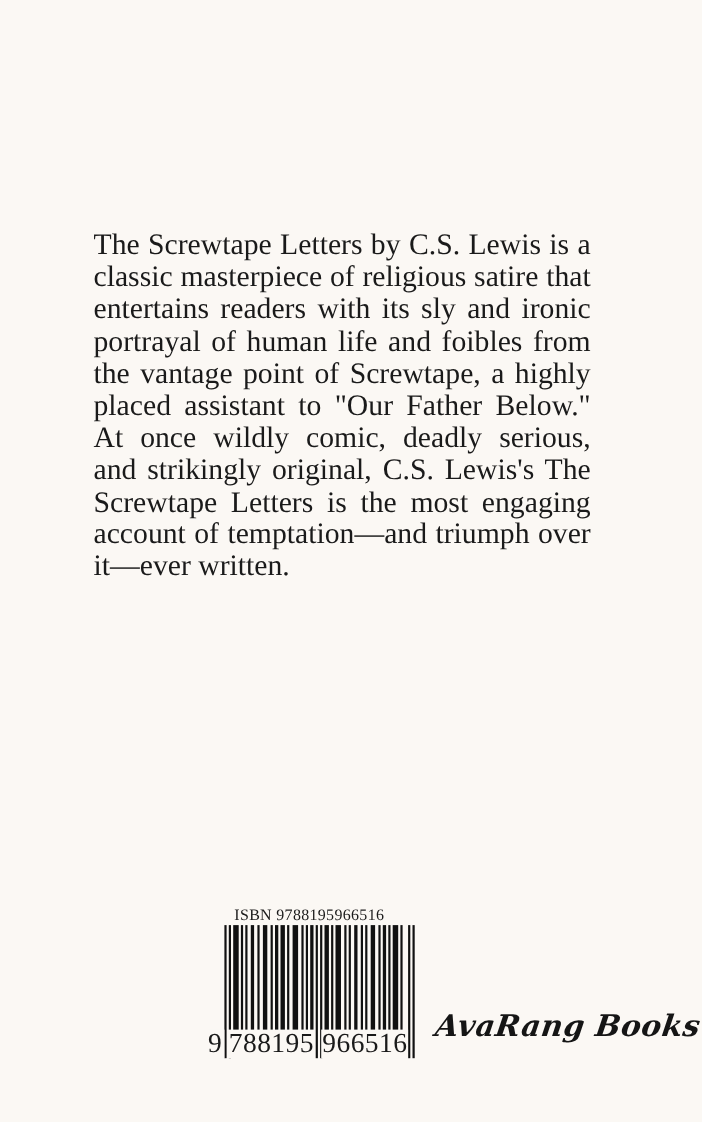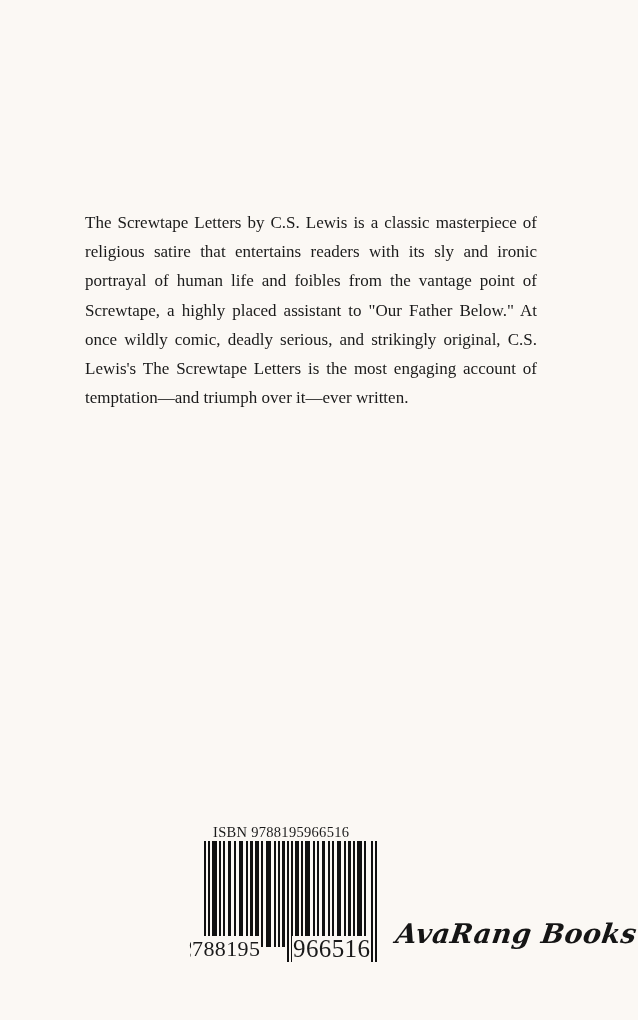--- a/index.html
+++ b/index.html
@@ -13,21 +13,21 @@
       position: relative;
       overflow: hidden;
       font-family: "Liberation Serif", "DejaVu Serif", serif;
       color: #1a1a1a;
     }
     .blurb {
       position: absolute;
       left: 85px;
       top: 208px;
       width: 452px;
-      font-size: 17px;
+      font-size: 27px;
       line-height: 29.2px;
       text-align: justify;
       text-align-last: left;
       margin: 0;
     }
     .barcode-block {
       position: absolute;
       left: 189px;
       top: 824px;
       width: 195px;
@@ -51,23 +51,23 @@
       position: absolute;
       left: 0;
       top: 112px;
       font-size: 25px;
       line-height: 26px;
       background: #fbf8f4;
       padding-right: 2px;
     }
     .digits-left {
       position: absolute;
-      left: 2px;
+      left: 18px;
       top: 112px;
-      font-size: 22px;
+      font-size: 25px;
       line-height: 26px;
       letter-spacing: 0.4px;
       background: #fbf8f4;
       padding: 0 1px;
     }
     .digits-right {
       position: absolute;
       left: 103px;
       top: 112px;
       font-size: 25px;

